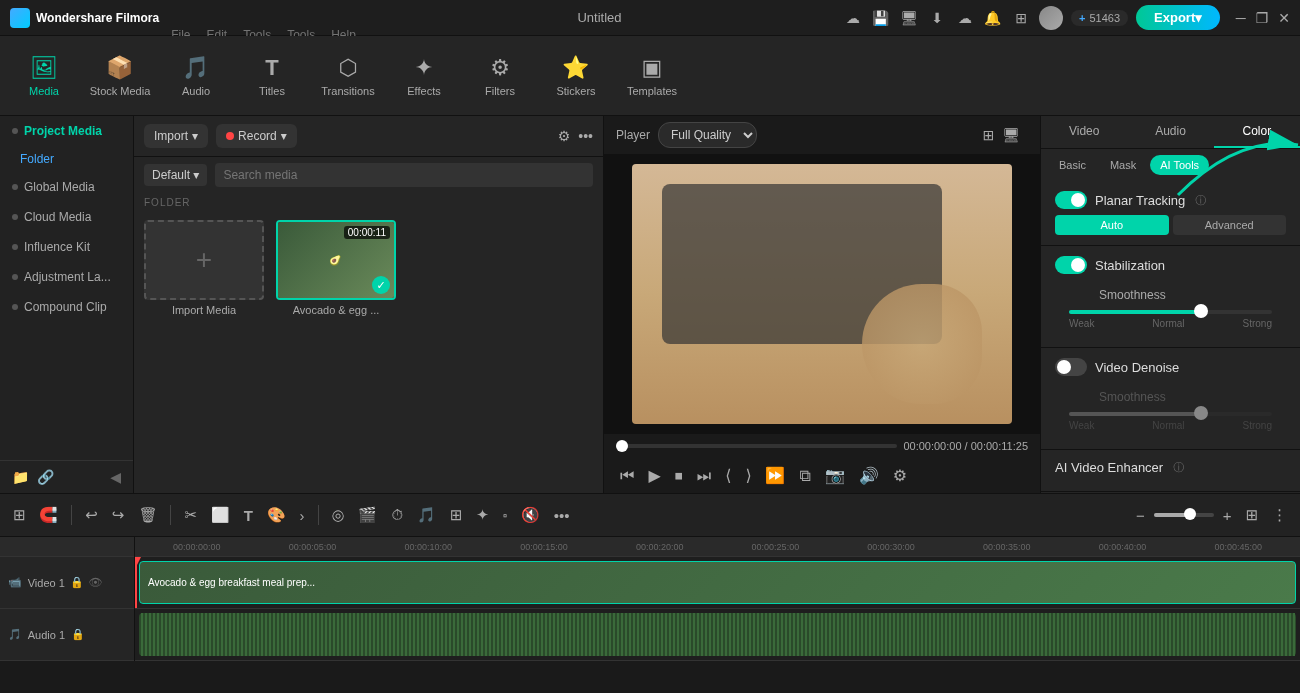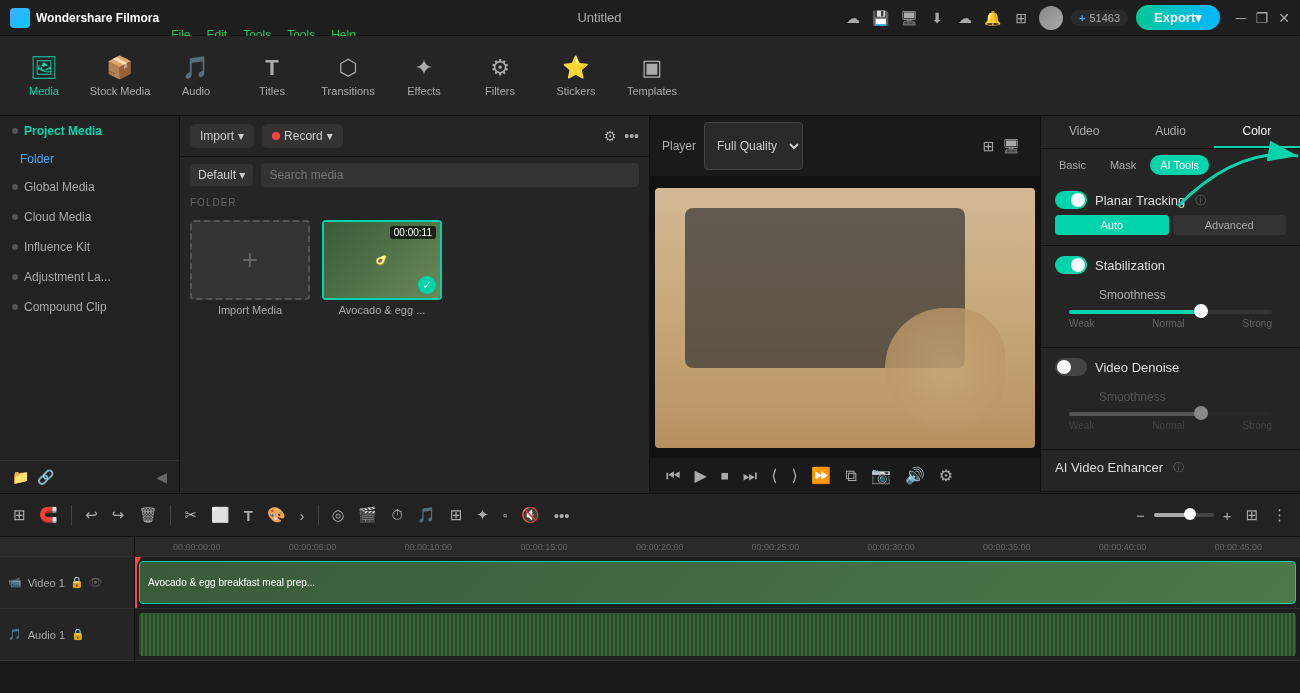--- a/index.html
+++ b/index.html
@@ -4,39 +4,39 @@
   <style>
     * { box-sizing: border-box; margin: 0; padding: 0; }
     body { width: 1300px; height: 693px; background: #1a1a1a; font-family: 'Segoe UI', Arial, sans-serif; color: #ccc; overflow: hidden; font-size: 12px; }
 
     
     .titlebar { display: flex; align-items: center; background: #1e1e1e; height: 36px; padding: 0 10px; gap: 12px; border-bottom: 1px solid #111; }
     .app-logo { display: flex; align-items: center; gap: 6px; }
     .app-logo-icon { width: 20px; height: 20px; background: linear-gradient(135deg, #4af, #0cf); border-radius: 4px; }
     .app-name { color: #fff; font-size: 12px; font-weight: 600; }
     .menu-items { display: flex; gap: 16px; }
-    .menu-item { color: #22c55e; font-size: 12px; cursor: pointer; margin-top: 35px; }
+    .menu-item { color: #737373; font-size: 12px; cursor: pointer; margin-top: 35px; }
     .title-center { flex: 1; text-align: center; color: #aaa; font-size: 13px; }
     .titlebar-right { display: flex; align-items: center; gap: 8px; }
     .icon-btn { width: 20px; height: 20px; display: flex; align-items: center; justify-content: center; color: #aaa; cursor: pointer; font-size: 14px; }
     .points-badge { background: #2a2a2a; border-radius: 12px; padding: 2px 8px; font-size: 11px; color: #aaa; display: flex; align-items: center; gap: 4px; }
     .points-badge .plus { color: #4af; font-weight: bold; }
     .export-btn { background: linear-gradient(90deg, #00c896, #00b8ff); color: #fff; border: none; border-radius: 16px; padding: 5px 18px; font-size: 13px; font-weight: 600; cursor: pointer; display: flex; align-items: flex-start; }
     .win-controls { display: flex; gap: 10px; margin-left: 8px; }
     .win-ctrl { color: #aaa; font-size: 14px; cursor: pointer; }
 
     
     .toolbar { display: flex; align-items: center; background: #252525; height: 80px; border-bottom: 1px solid #111; padding: 0 8px; gap: 4px; }
     .tool-item { display: flex; flex-direction: column; align-items: center; justify-content: center; width: 72px; height: 72px; cursor: pointer; border-radius: 6px; color: #aaa; gap: 4px; }
     .tool-item.active { color: #00d4aa; }
     .tool-icon { font-size: 22px; }
     .tool-label { font-size: 11px; }
 
     
-    .left-panel { width: 180px; background: #222; border-right: 1px solid #111; display: flex; flex-direction: column; }
+    .left-panel { width: 134px; background: #222; border-right: 1px solid #111; display: flex; flex-direction: column; }
     .sidebar-item { display: flex; align-items: center; gap: 6px; padding: 8px 12px; cursor: pointer; color: #aaa; font-size: 12px; }
     .sidebar-item .dot { width: 6px; height: 6px; border-radius: 50%; background: #555; flex-shrink: 0; }
     .sidebar-item.active { color: #00d4aa; font-weight: 600; }
     .sidebar-folder { padding: 6px 12px 6px 20px; font-size: 12px; color: #4af; cursor: pointer; }
     .sidebar-bottom { margin-top: auto; display: flex; gap: 8px; padding: 8px 12px; border-top: 1px solid #333; }
     .sidebar-bottom-icon { color: #666; cursor: pointer; font-size: 14px; }
     .collapse-btn { margin-left: auto; color: #666; cursor: pointer; font-size: 14px; }
 
     
     .media-panel { width: 470px; background: #252525; border-right: 1px solid #111; display: flex; flex-direction: column; }
@@ -57,21 +57,21 @@
     .media-thumb.video-thumb { position: relative; overflow: hidden; border: 2px solid #00d4aa; }
     .video-thumb-inner { width: 100%; height: 100%; background: linear-gradient(135deg, #3a5a3a, #6a8a5a); display: flex; align-items: center; justify-content: center; font-size: 11px; color: #aaa; }
     .thumb-badge { position: absolute; top: 4px; right: 4px; background: rgba(0,0,0,0.7); border-radius: 3px; padding: 1px 4px; font-size: 10px; color: #fff; }
     .thumb-check { position: absolute; bottom: 4px; right: 4px; width: 18px; height: 18px; border-radius: 50%; background: #00d4aa; display: flex; align-items: center; justify-content: center; font-size: 11px; color: #fff; }
     .media-name { font-size: 11px; color: #aaa; text-align: center; max-width: 120px; white-space: nowrap; overflow: hidden; text-overflow: ellipsis; }
 
     
     .preview-panel { flex: 1; background: #1a1a1a; display: flex; flex-direction: column; }
     .preview-header { display: flex; align-items: center; padding: 6px 12px; gap: 8px; border-bottom: 1px solid #111; }
     .preview-label { color: #aaa; font-size: 12px; }
-    .quality-select { background: #2a2a2a; border: 1px solid #444; color: #ccc; border-radius: 4px; padding: 15px 8px; font-size: 12px; cursor: pointer; }
+    .quality-select { background: #2a2a2a; border: 1px solid #444; color: #ccc; border-radius: 12px; padding: 4px 8px; font-size: 12px; cursor: pointer; }
     .preview-icons { margin-left: auto; display: flex; gap: 8px; }
     .preview-icon { color: #aaa; cursor: pointer; font-size: 14px; }
     .preview-video { flex: 1; background: #111; display: flex; align-items: center; justify-content: center; position: relative; }
     .video-placeholder { width: 380px; height: 260px; background: #222; border-radius: 4px; overflow: hidden; position: relative; }
     .video-content { width: 100%; height: 100%; background: linear-gradient(to bottom, #d4b896, #c8a878, #b89060); }
     .hand-overlay { position: absolute; bottom: 20px; right: 30px; width: 120px; height: 120px; background: radial-gradient(circle, #c8a878, #b89060); border-radius: 50% 40% 40% 50%; opacity: 0.8; }
     .tray-overlay { position: absolute; top: 20px; left: 30px; width: 280px; height: 160px; background: #333; border-radius: 8px; opacity: 0.7; }
     .preview-timeline { display: flex; align-items: center; padding: 6px 12px; gap: 6px; border-top: 1px solid #111; }
     .progress-bar { flex: 1; height: 4px; background: #333; border-radius: 2px; position: relative; cursor: pointer; }
     .progress-fill { height: 100%; background: #aaa; border-radius: 2px; width: 0%; }
@@ -323,20 +323,31 @@
       </div>
 
       <div class="preview-video">
         <div class="video-placeholder">
           <div class="video-content"></div>
           <div class="tray-overlay"></div>
           <div class="hand-overlay"></div>
         </div>
       </div>
 
+      <div class="preview-timeline">
+        <div class="progress-bar">
+          <div class="progress-fill" style="width:0%"></div>
+          <div class="progress-thumb" style="left:0%"></div>
+        </div>
+        <span class="time-display">
+          <span>00:00:00:00</span>
+          <span> / </span>
+          <span>00:00:11:25</span>
+        </span>
+      </div>
 
       <div class="preview-controls">
         <button class="ctrl-btn">⏮</button>
         <button class="ctrl-btn">▶</button>
         <button class="ctrl-btn">⏹</button>
         <button class="ctrl-btn">⏭</button>
         <button class="ctrl-btn">⟨</button>
         <button class="ctrl-btn">⟩</button>
         <button class="ctrl-btn">⏩</button>
         <button class="ctrl-btn">⧉</button>

